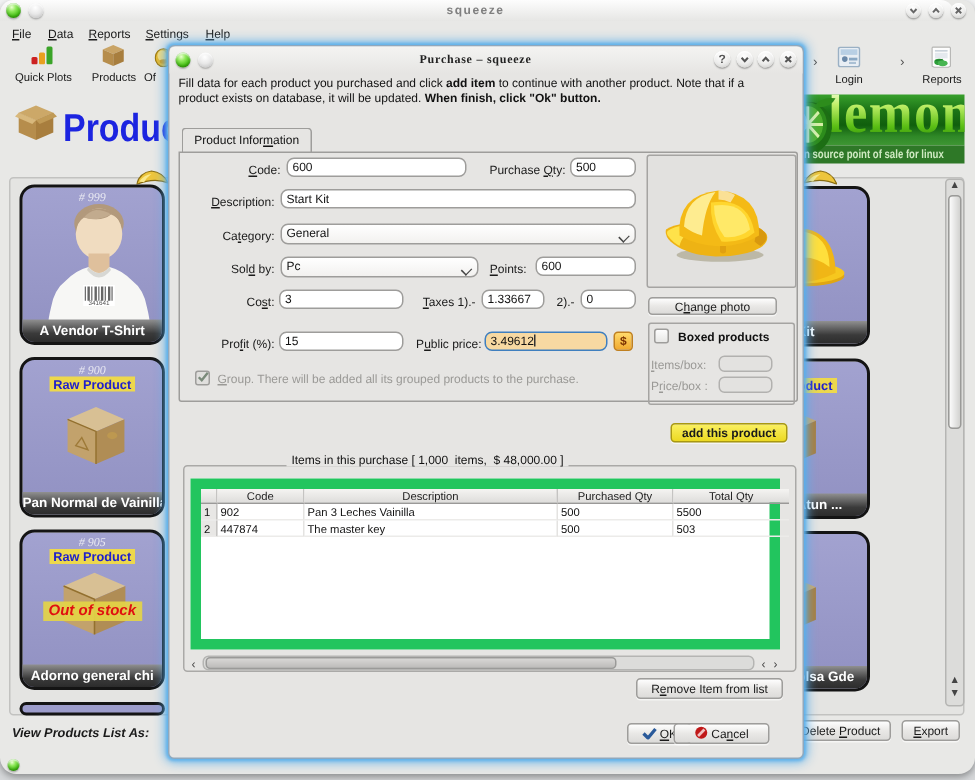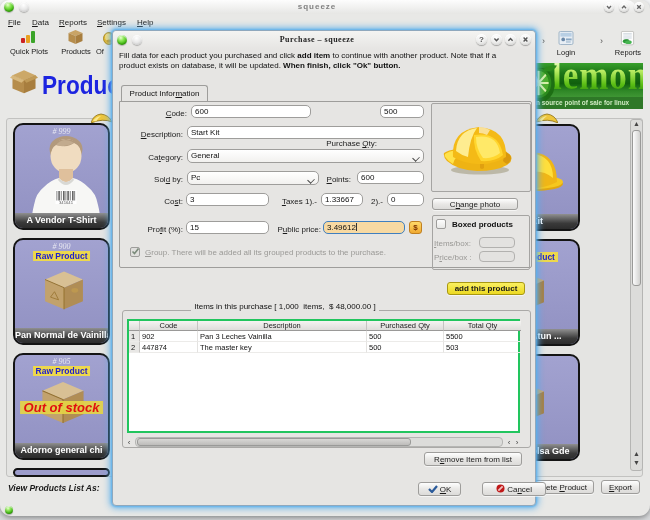--- a/index.html
+++ b/index.html
@@ -56,21 +56,21 @@
 .card { position:absolute; width:97px; height:107px; background:linear-gradient(#a2a2d0, #9191c2);
   border:2px solid #141414; border-radius:10px; overflow:hidden; }
 .cardnum { position:absolute; top:2px; left:0; right:0; text-align:center;
   font-size:8px; font-style:italic; color:#e8e8f2; font-family:"Liberation Serif", serif; }
 .cardlabel { position:absolute; left:0; right:0; bottom:0; height:15px;
   background:linear-gradient(#909090, #3a3a3a 62%, #2c2c2c); color:#fff;
   font-size:9px; font-weight:bold; text-align:center; line-height:15px; white-space:nowrap; overflow:hidden;margin-top:44px; }
 .rawtag { position:absolute; left:50%; transform:translateX(-50%); top:11px; background:#edd84c;
   color:#2020cc; font-size:8.5px; font-weight:bold; white-space:nowrap; padding:0 3px; line-height:10px; }
 .outstock { position:absolute; left:50%; transform:translateX(-50%); background:rgba(228,212,70,0.92);
-  color:#e01010; font-size:13px; font-weight:bold; font-style:italic; white-space:nowrap;
+  color:#e01010; font-size:10px; font-weight:bold; font-style:italic; white-space:nowrap;
   padding:0 4px; line-height:13px; }
 
 
 .sb { position:absolute; background:#dcdcda; border:1px solid #b5b5b3; border-radius:3px; }
 .sbhandle { position:absolute; background:linear-gradient(90deg,#fcfcfc,#d2d2d0); border:1px solid #9a9a98; border-radius:3px; }
 .sbarrow { position:absolute; color:#444; font-size:7px; text-align:center; }
 
 
 .btn { position:absolute; background:linear-gradient(#fefefe,#e9e8e6 50%,#dcdbd9);
   border:1px solid #9e9d9b; border-radius:3px; font-size:8px; color:#1a1a1a;
@@ -97,21 +97,21 @@
 .combo:after { content:""; position:absolute; right:4px; top:5px; width:5px; height:5px;
   border-left:1.5px solid #444; border-bottom:1.5px solid #444; transform:rotate(-45deg) scale(1,0.8); }
 .greylabel { position:absolute; font-size:8px; color:#9a9996; }
 .gfield { position:absolute; height:11px; width:36px; background:#e3e2e0;
   border:1px solid #b2b1af; border-radius:4px; }
 .cb { position:absolute; width:10px; height:10px; background:linear-gradient(#fdfdfd,#e8e8e6);
   border:1px solid #9e9d9b; border-radius:2px; }
 
 
 #tbl { position:absolute; left:14px; top:288px; width:393px; height:114px;
-  background:#fff; border:2px solid #22c55e; }
+  background:#fff; border:7px solid #22c55e; }
 .th { position:absolute; top:0; height:10px; background:linear-gradient(#f5f4f2,#dedddb);
   border-right:1px solid #c5c4c2; border-bottom:1px solid #9a9998;
   font-size:7.5px; color:#222; text-align:center; line-height:10px; }
 .td { position:absolute; font-size:7.5px; color:#111; line-height:11px; height:11px;
   border-right:1px solid #e4e3e1; border-bottom:1px solid #eceBe9; padding-left:2px; white-space:nowrap; overflow:hidden;}
 </style>
 </head>
 <body>
 <div id="screen">
   <div id="mainwin">
@@ -326,21 +326,21 @@
        border:1px solid #9e9d9b; border-bottom:none; border-radius:3px 3px 0 0;
        font-size:8px; color:#111; text-align:center; line-height:16px;">Product Infor<u>m</u>ation</div>
 
     <div class="abs" style="left:6px; top:20px; width:420px; font-size:8px; color:#111; line-height:10px; white-space:nowrap;">
       Fill data for each product you purchased and click <b>add item</b> to continue with another product. Note that if a<br>product exists on database, it will be updated. <b>When finish, click "Ok" button.</b>
     </div>
     <div class="abs" style="left:6px; top:70px; width:413px; height:167px; border:1px solid #9e9d9b; border-radius:0 2px 2px 2px;"></div>
 
     <div class="dlabel" style="left:20px; top:78px; width:54px;"><u>C</u>ode:</div>
     <div class="dfield" style="left:78px; top:74px; width:120px;">600</div>
-    <div class="dlabel" style="left:180px; top:78px; width:84px;margin-top:30px;">Purchase <u>Q</u>ty:</div>
+    <div class="dlabel" style="left:180px; top:78px; width:84px;">Purchase <u>Q</u>ty:</div>
     <div class="dfield" style="left:267px; top:74px; width:44px;">500</div>
 
     <div class="dlabel" style="left:8px; top:99px; width:62px;"><u>D</u>escription:</div>
     <div class="dfield" style="left:74px; top:95px; width:237px;">Start Kit</div>
 
     <div class="dlabel" style="left:8px; top:122px; width:62px;">Ca<u>t</u>egory:</div>
     <div class="combo" style="left:74px; top:118px; width:237px;">General</div>
 
     <div class="dlabel" style="left:8px; top:144px; width:62px;">Sol<u>d</u> by:</div>
     <div class="combo" style="left:74px; top:140px; width:132px;">Pc</div>
@@ -424,20 +424,20 @@
     <div class="sbarrow" style="left:392px; top:407px; width:8px; font-size:8px;">‹</div>
     <div class="sbarrow" style="left:400px; top:407px; width:8px; font-size:8px;">›</div>
 
     <div class="btn" style="left:311px; top:421px; width:98px; height:14px; line-height:13px;">R<u>e</u>move Item from list</div>
 
     <div class="btn" style="left:305px; top:451px; width:43px; height:14px; line-height:13px;">
       <svg width="10" height="8" viewBox="0 0 10 8" style="vertical-align:-1px;">
           <path d="M1 4 L4 7 L9 1" stroke="#2a5a9a" stroke-width="2.2" fill="none"></path>
         </svg>
       <u>O</u>K</div>
-    <div class="btn" style="left:369px; top:451px; width:64px; height:14px; line-height:13px;text-align:center;">
+    <div class="btn" style="left:336px; top:451px; width:64px; height:14px; line-height:13px;text-align:center;">
       <svg width="9" height="9" viewBox="0 0 9 9" style="vertical-align:-1px;">
         <circle cx="4.5" cy="4.5" r="4" fill="#c01818"></circle>
         <rect x="1.5" y="3.6" width="6" height="1.8" fill="#f0c0c0" transform="rotate(-45 4.5 4.5)"></rect>
       </svg>
       Ca<u>n</u>cel</div>
   </div>
 </div>
 
 </body></html>

